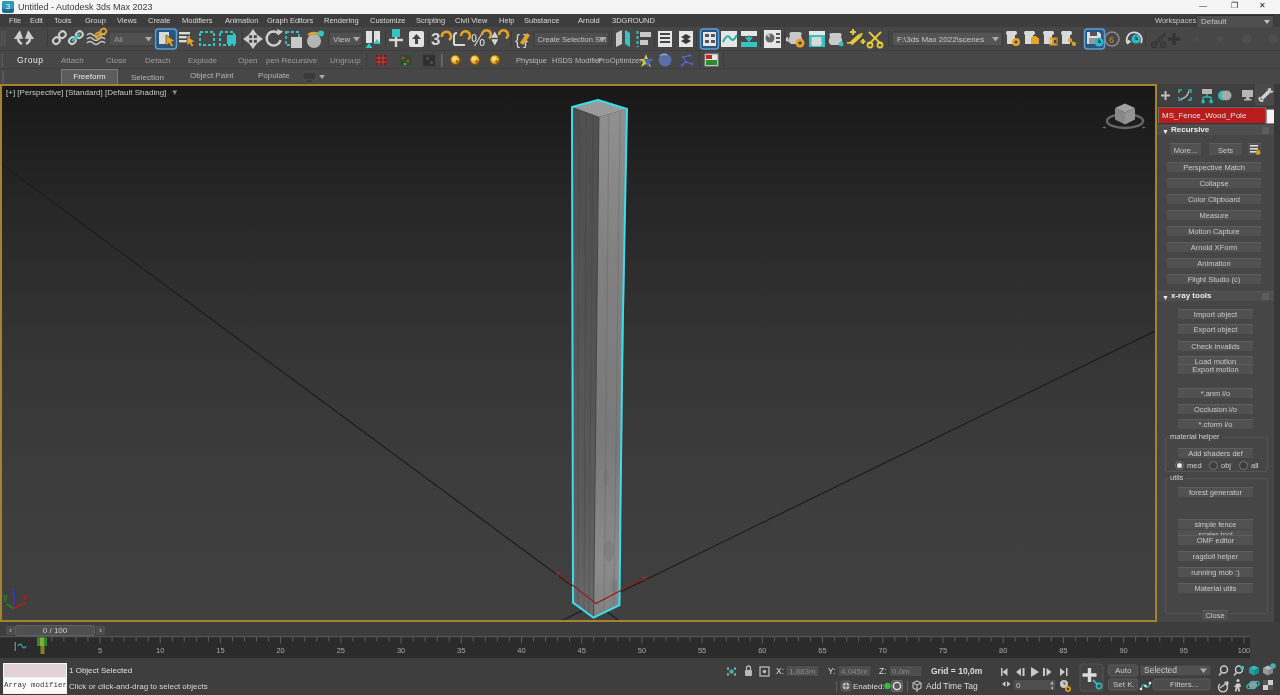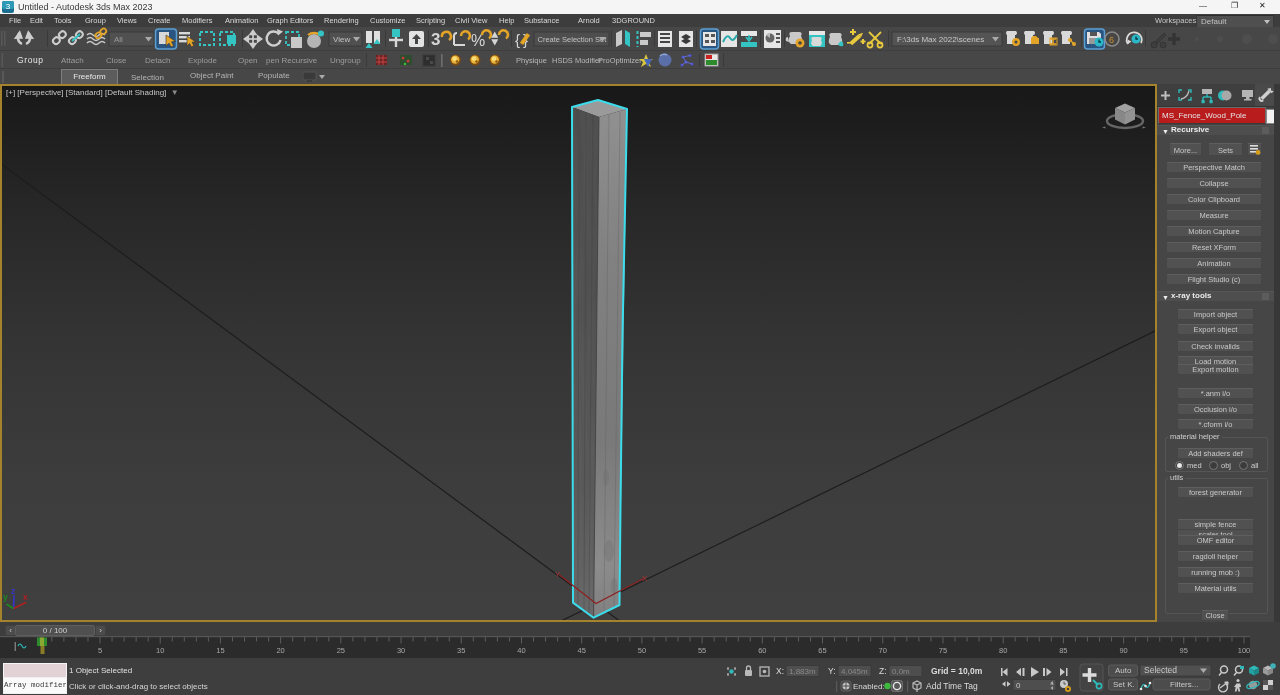--- a/index.html
+++ b/index.html
@@ -524,21 +524,21 @@
           <rect x="1" y="1" width="8" height="1.6" fill="#ddd"></rect>
           <rect x="1" y="4" width="8" height="1.6" fill="#ddd"></rect>
           <rect x="1" y="7" width="6" height="1.6" fill="#ddd"></rect>
           <circle cx="9" cy="8.4" r="2.4" fill="#d79c19"></circle>
         </svg></div>
   <div class="pbtn" style="top:77.5px;">Perspective Match</div>
   <div class="pbtn" style="top:93.5px;">Collapse</div>
   <div class="pbtn" style="top:109.5px;">Color Clipboard</div>
   <div class="pbtn" style="top:125.5px;">Measure</div>
   <div class="pbtn" style="top:141.5px;">Motion Capture</div>
-  <div class="pbtn" style="top:157.5px;">Reset XForm</div>
+  <div class="pbtn" style="top:157.5px;">Arnold XForm</div>
   <div class="pbtn" style="top:173.5px;">Animation</div>
   <div class="pbtn" style="top:189.5px;">Flight Studio (c)</div>
   <div class="rollhdr" style="top:207px;">
         <span style="position:absolute;left:5px;top:2px;font-size:7px;">▼</span>
         <span style="position:absolute;left:14px;top:-1px;">x-ray tools</span>
         <span style="position:absolute;right:5px;top:1px;width:7px;height:7px;background:#5c5c5c;"></span>
       </div>
   <div class="abs" style="left:0;top:217px;width:117px;height:326px;background:#464646;"></div>
   <div class="pbtn" style="left:20px;width:77px;top:224.5px;">Import object</div>
   <div class="pbtn" style="left:20px;width:77px;top:240px;">Export object</div>

